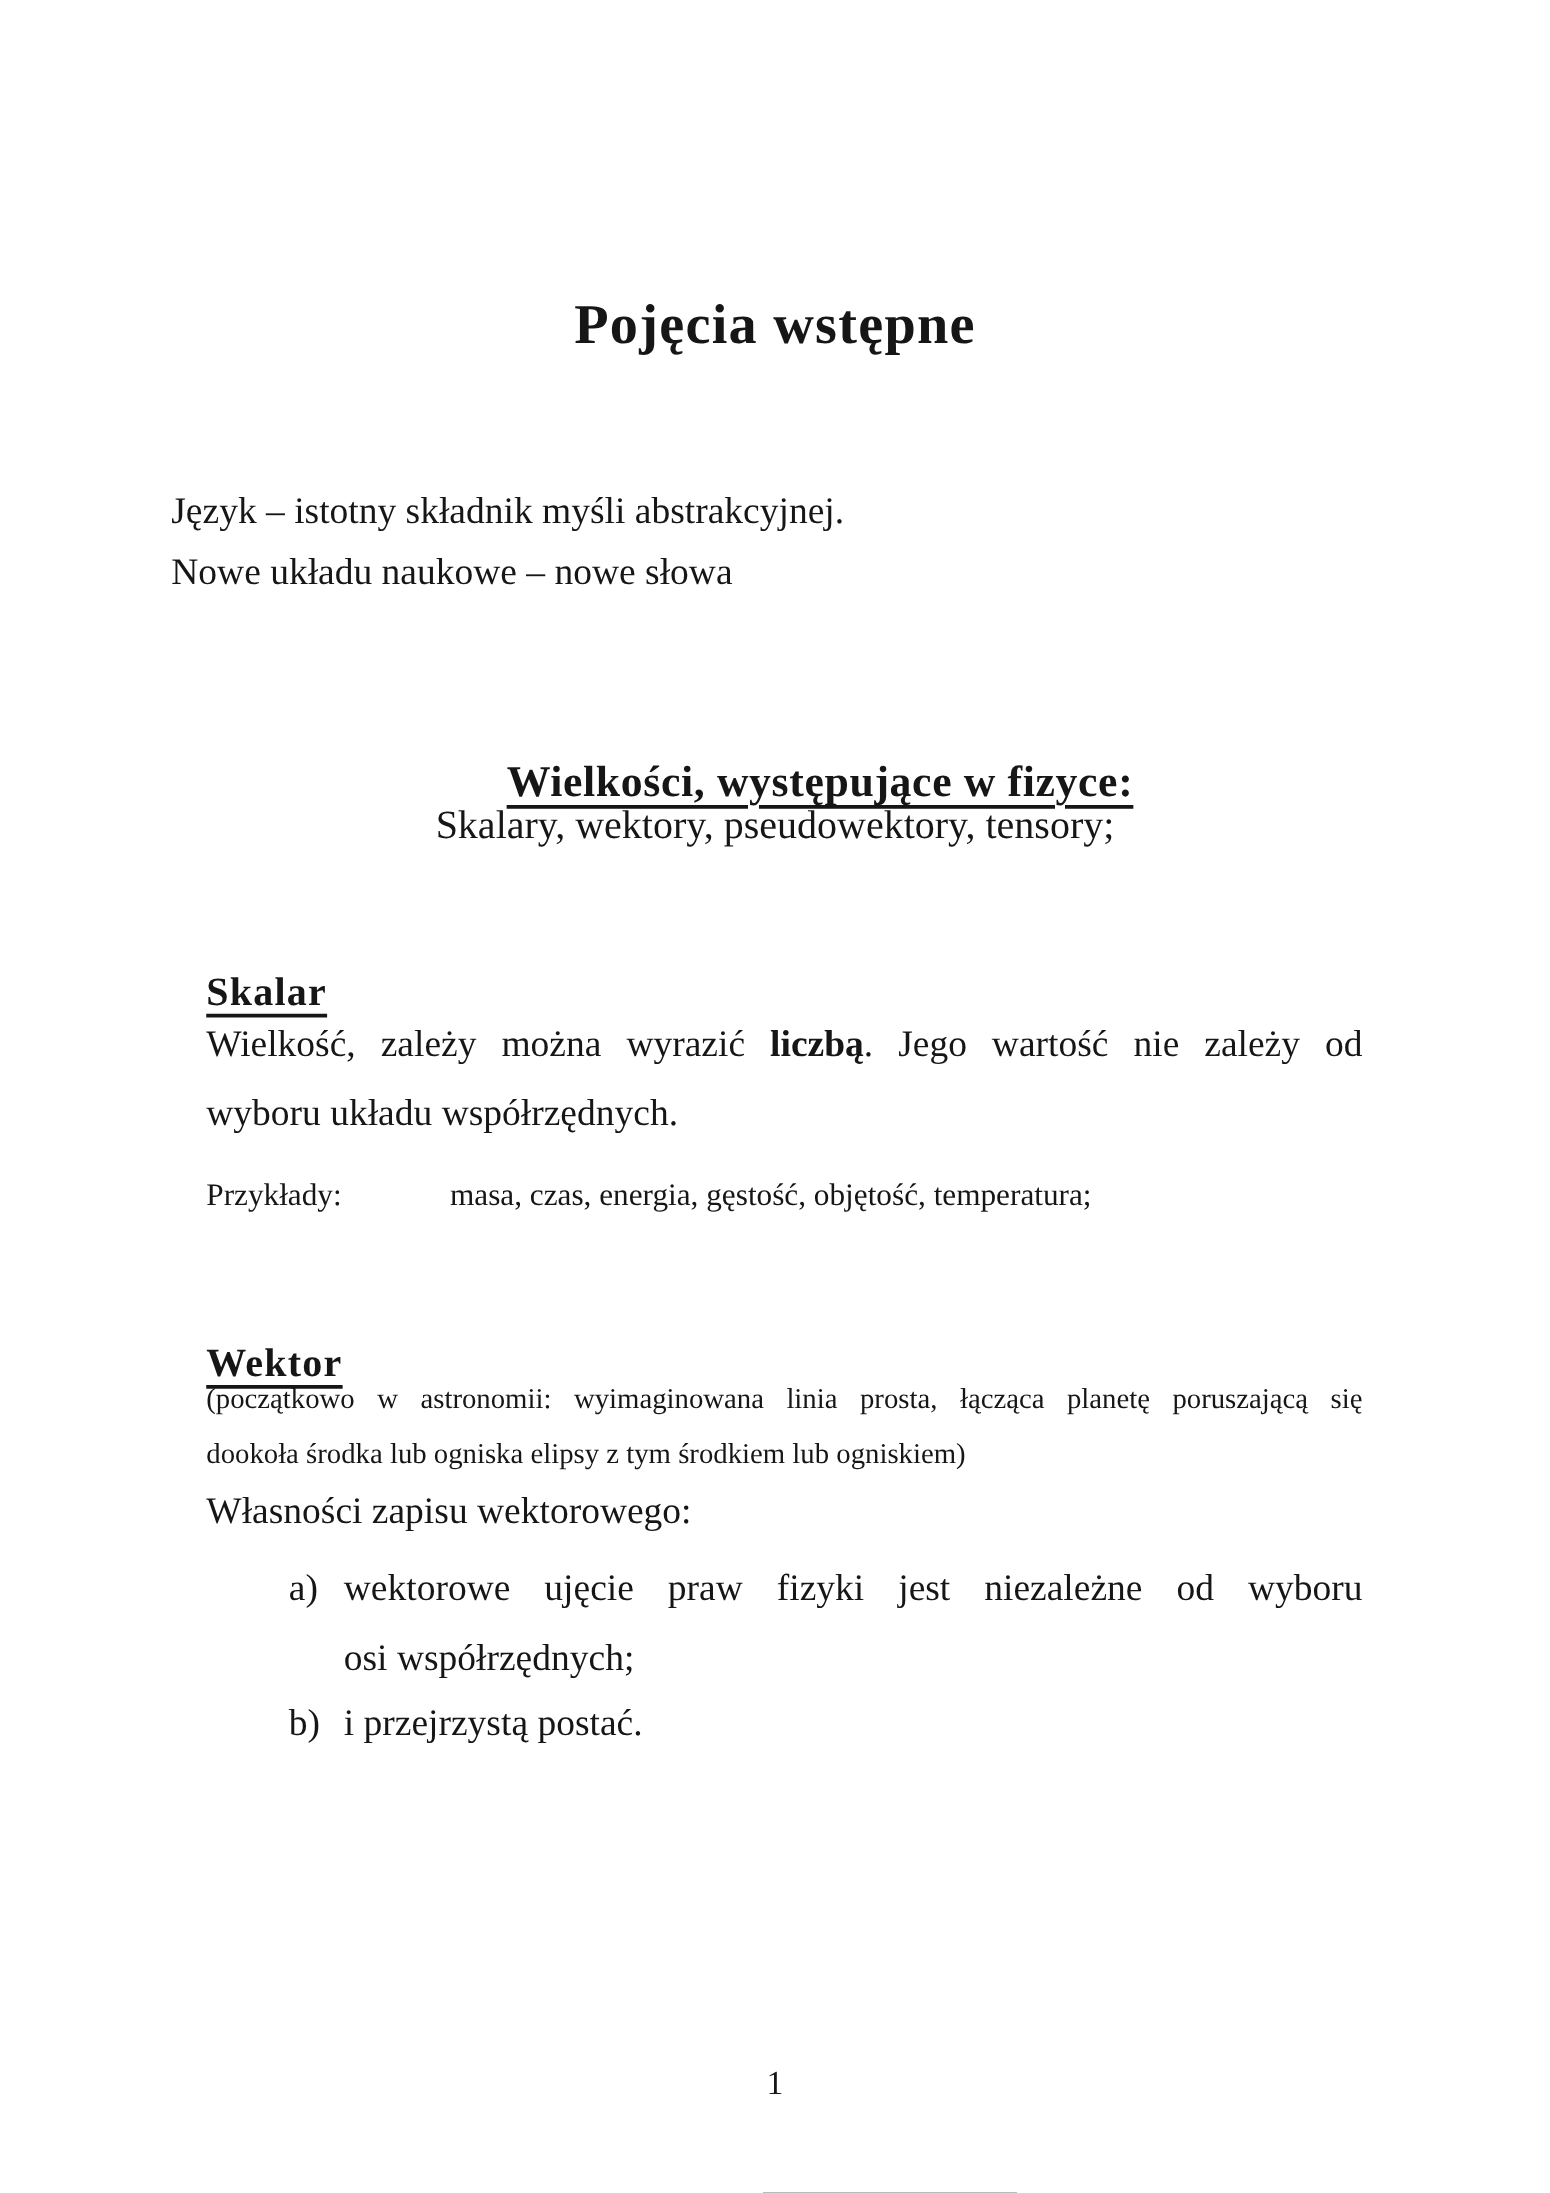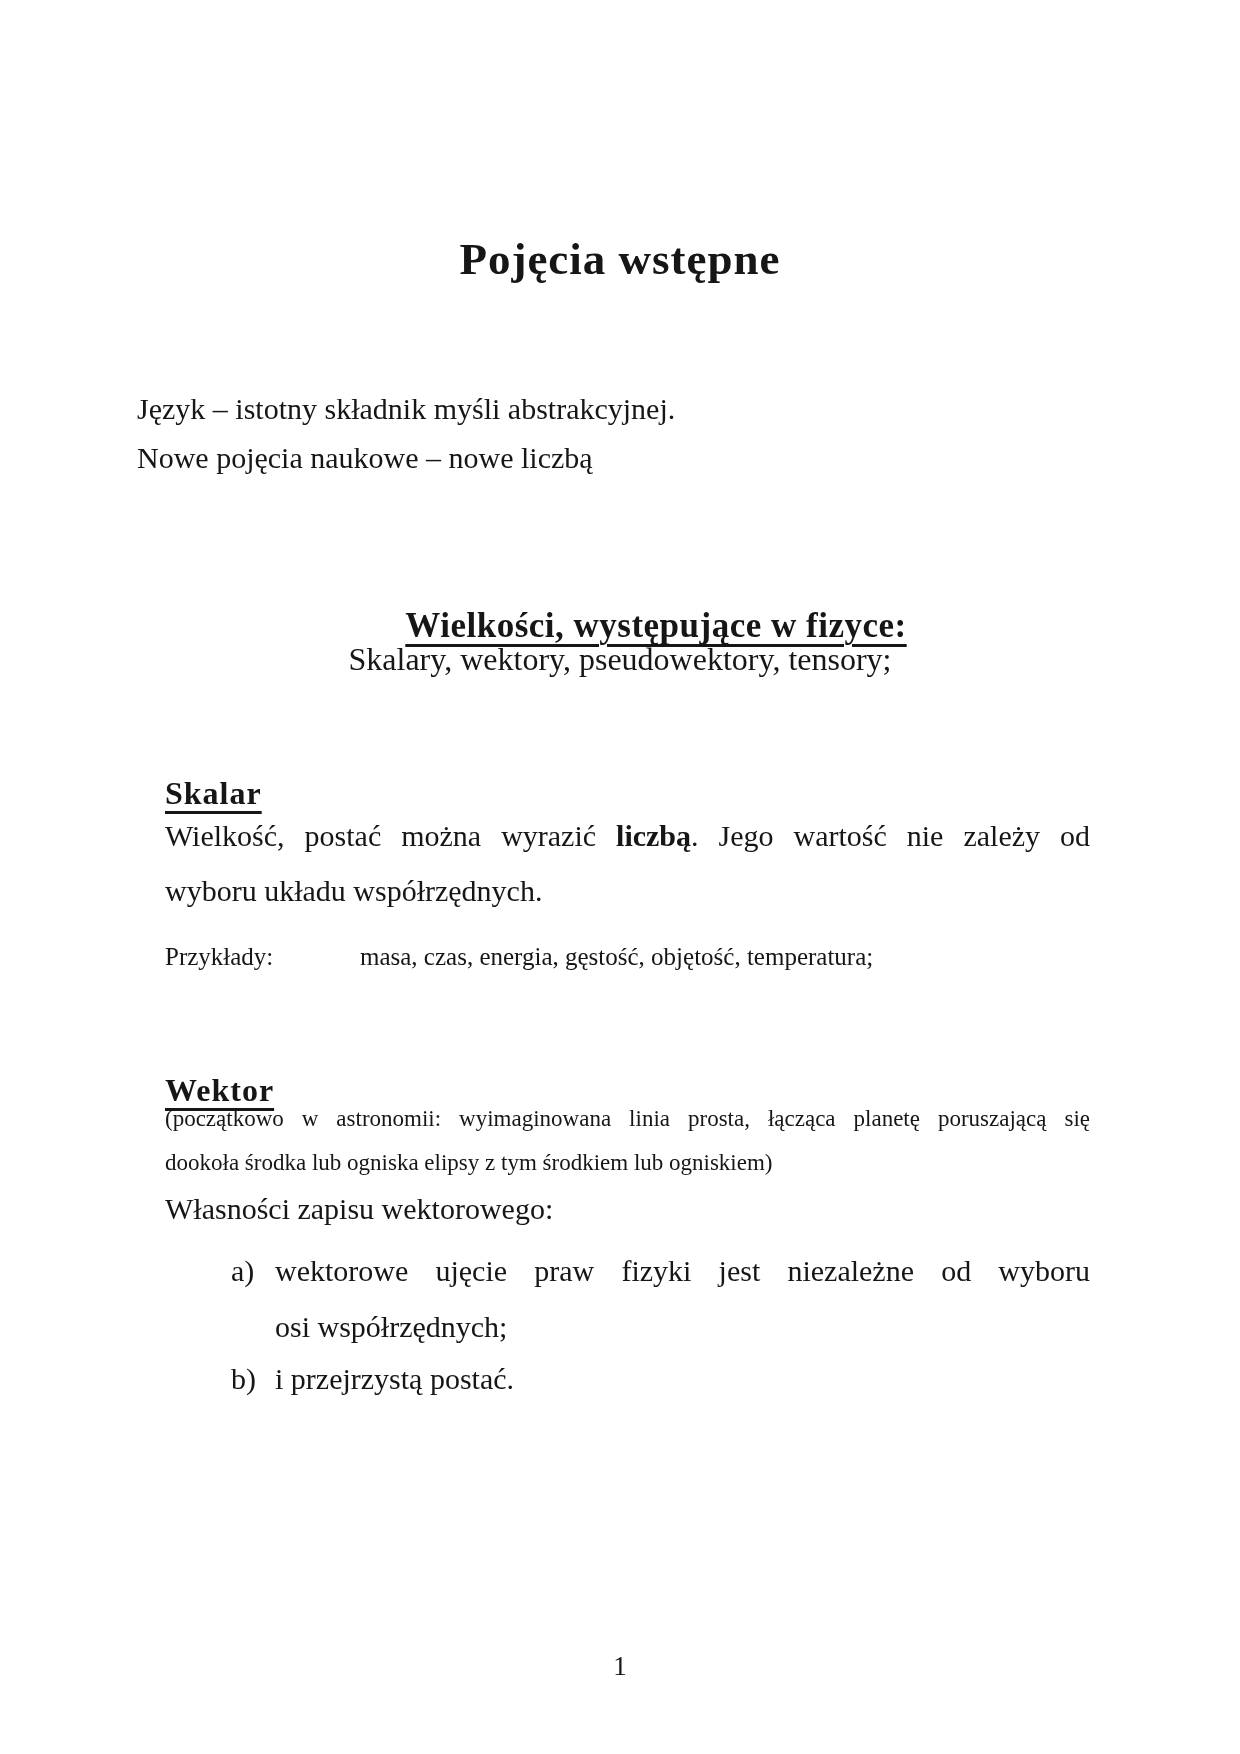--- a/index.html
+++ b/index.html
@@ -73,31 +73,31 @@
 </style>
 </head>
 <body>
 
 <div class="page">
 
   <h1 class="blk doc-title">Pojęcia wstępne</h1>
 
   <p class="blk intro">
     <span>Język – istotny składnik myśli abstrakcyjnej.</span><br>
-    <span>Nowe pojęcia naukowe – nowe liczbą</span>
+    <span>Nowe układu naukowe – nowe słowa</span>
   </p>
 
   <h2 class="blk center-heading"><span class="u">Wielkości, występujące w fizyce:</span></h2>
 
   <div class="blk center-sub">Skalary, wektory, pseudowektory, tensory;</div>
 
   <h3 class="blk sec-heading h-skalar"><span class="u">Skalar</span></h3>
 
   <div class="blk def">
-    <div class="jline"><span>Wielkość, postać można wyrazić </span><b>liczbą</b><span>. Jego wartość nie zależy od</span></div>
+    <div class="jline"><span>Wielkość, zależy można wyrazić </span><b>liczbą</b><span>. Jego wartość nie zależy od</span></div>
     <div>wyboru układu współrzędnych.</div>
   </div>
 
   <div class="blk examples">
     <span class="examples-label">Przykłady:</span><span>masa, czas, energia, gęstość, objętość, temperatura;</span>
   </div>
 
   <h3 class="blk sec-heading h-wektor"><span class="u">Wektor</span></h3>
 
   <div class="blk note">

